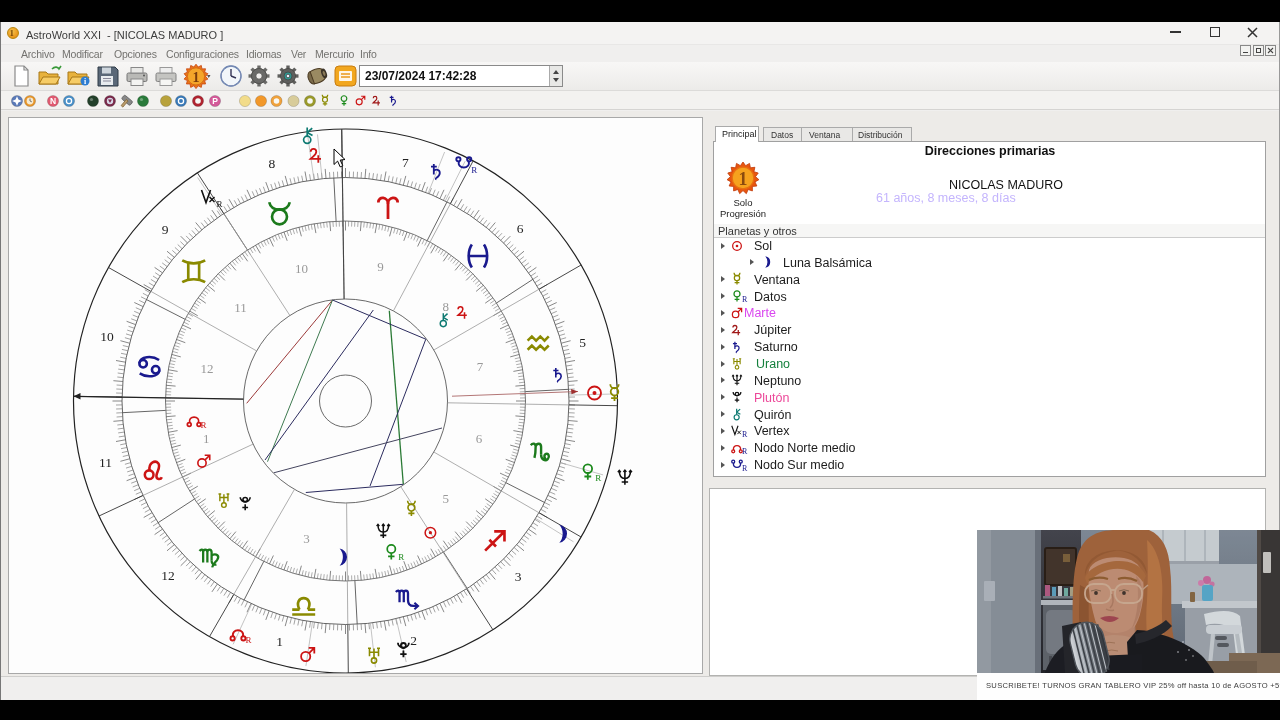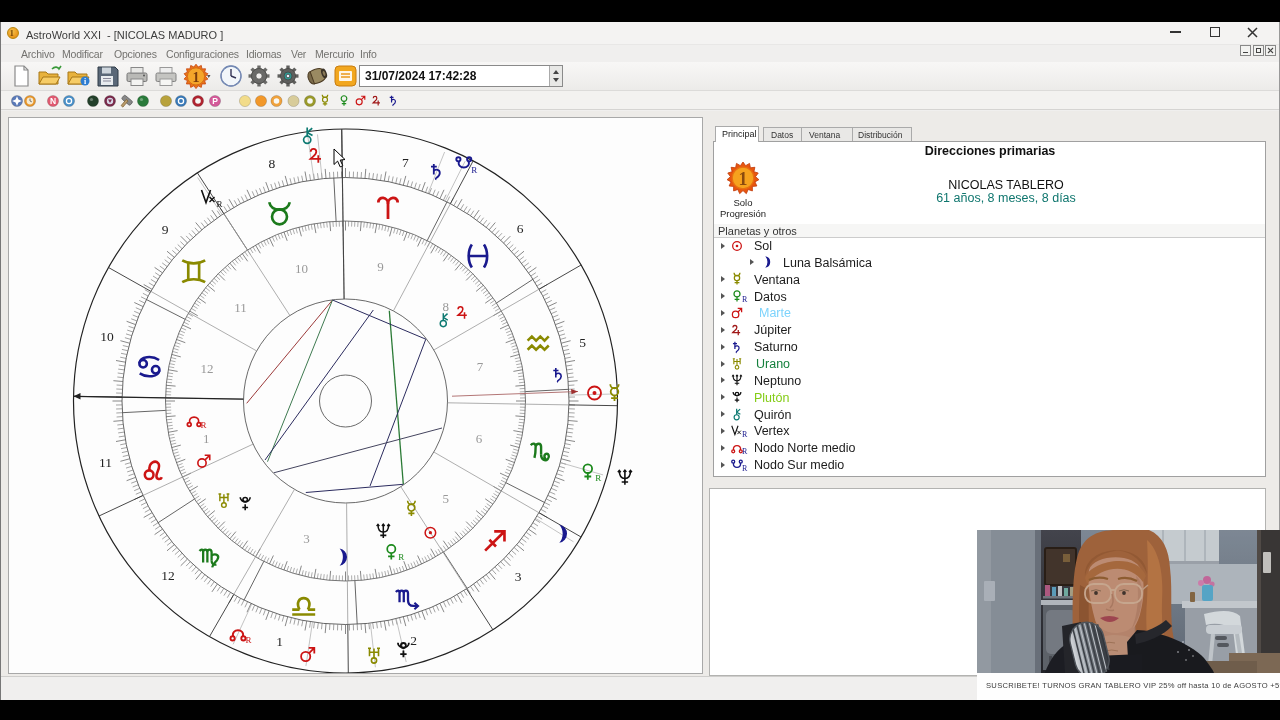--- a/index.html
+++ b/index.html
@@ -227,21 +227,21 @@
       <ellipse cx="324.5" cy="14" rx="2.6" ry="5" fill="#3c3428"></ellipse>
       <ellipse cx="324.5" cy="14" rx="1.2" ry="2.6" fill="#8a7a58"></ellipse>
     </g>
 
 <rect x="335" y="4" width="21" height="20" rx="4" fill="#f2a71f" stroke="#c87d10" stroke-width="1"></rect>
     <rect x="339" y="9" width="13" height="10" rx="1" fill="#fff" opacity="0.9"></rect>
     <line x1="341" y1="12" x2="350" y2="12" stroke="#e8930f" stroke-width="1.4"></line>
     <line x1="341" y1="15" x2="350" y2="15" stroke="#e8930f" stroke-width="1.4"></line>
 </svg>
 <div style="position:absolute;left:359px;top:65px;width:204px;height:22px;background:#fff;border:1px solid #8a8a8a"></div>
-<div style="position:absolute;left:365px;top:69px;font:bold 12px 'Liberation Sans';color:#111">31/07/2024 17:42:28</div>
+<div style="position:absolute;left:365px;top:69px;font:bold 12px 'Liberation Sans';color:#111">23/07/2024 17:42:28</div>
 <div style="position:absolute;left:549px;top:66px;width:13px;height:20px;background:#e8e8e6;border-left:1px solid #aaa">
 <div style="position:absolute;left:3px;top:4px;width:0;height:0;border-bottom:4px solid #444;border-left:3.5px solid transparent;border-right:3.5px solid transparent"></div>
 <div style="position:absolute;left:3px;top:12px;width:0;height:0;border-top:4px solid #444;border-left:3.5px solid transparent;border-right:3.5px solid transparent"></div>
   </div>
 
 <div class="abs" style="left:1px;top:91px;width:1278px;height:19px;background:#f3f2f0;border-bottom:1px solid #d5d4d2"></div>
 <svg width="440" height="19" viewBox="0 0 440 19" style="position:absolute;left:0;top:91px">
 <circle cx="17" cy="10" r="5.6" fill="#5a7ab8" stroke="#00000033" stroke-width="0.8"></circle>
 <path d="M17,5.2 L18.4,8.6 L21.8,10 L18.4,11.4 L17,14.8 L15.6,11.4 L12.2,10 L15.6,8.6 Z" fill="#fff"></path>
 <circle cx="30" cy="10" r="5.6" fill="#e8962a" stroke="#00000033" stroke-width="0.8"></circle>
@@ -1167,22 +1167,22 @@
 
 <svg width="36" height="36" viewBox="0 0 36 36" class="abs" style="left:725px;top:160px">
 <polygon points="18.00,2.00 15.38,5.68 11.49,3.38 10.59,7.81 6.11,7.29 7.09,11.70 2.78,13.06 5.47,16.68 2.09,19.67 6.02,21.89 4.14,26.00 8.64,26.43 8.60,30.94 12.88,29.51 14.67,33.65 18.00,30.60 21.33,33.65 23.12,29.51 27.40,30.94 27.36,26.43 31.86,26.00 29.98,21.89 33.91,19.67 30.53,16.68 33.22,13.06 28.91,11.70 29.89,7.29 25.41,7.81 24.51,3.38 20.62,5.68" fill="#e8560f" stroke="#c03808" stroke-width="0.8"></polygon>
 <circle cx="18" cy="18" r="10.8" fill="#f6a21e"></circle>
     <circle cx="18" cy="18" r="10.8" fill="none" stroke="#e87010" stroke-width="1.2"></circle>
 <text x="18" y="24.5" font-family="Liberation Serif" font-size="18" font-weight="bold" fill="#8a4a0e" text-anchor="middle">1</text>
   </svg>
 <div class="abs" style="left:712px;top:197px;width:62px;font:9.5px 'Liberation Sans';color:#222;text-align:center">Solo</div>
 <div class="abs" style="left:712px;top:208px;width:62px;font:9.5px 'Liberation Sans';color:#222;text-align:center">Progresión</div>
 
-<div class="abs" style="left:876px;top:178px;width:260px;font:12.5px 'Liberation Sans';color:#111;text-align:center">NICOLAS TABLERO</div>
-<div class="abs" style="left:876px;top:191px;width:260px;font:12.5px 'Liberation Sans';color:#0f766e;text-align:center">61 años, 8 meses, 8 días</div>
+<div class="abs" style="left:876px;top:178px;width:260px;font:12.5px 'Liberation Sans';color:#111;text-align:center">NICOLAS MADURO</div>
+<div class="abs" style="left:876px;top:191px;width:260px;font:12.5px 'Liberation Sans';color:#c4b5fd;">61 años, 8 meses, 8 días</div>
 
 <div class="abs" style="left:714px;top:224px;width:551px;height:14px;background:#f6f6f5;border-bottom:1px solid #ccc"></div>
 <div class="abs" style="left:718px;top:225px;font:11px 'Liberation Sans';color:#333">Planetas y otros</div>
 
 <div style="position:absolute;left:713px;top:238.5px;width:540px;height:16.8px">
 <span style="position:absolute;left:8px;top:4px;width:0;height:0;border-left:4px solid #555;border-top:3.5px solid transparent;border-bottom:3.5px solid transparent"></span>
 <svg width="14" height="14" viewBox="0 0 20 20" style="position:absolute;left:17px;top:0px;color:#cc1414">
       <use href="#g-sun" width="20" height="20"></use>
     </svg>
 <span style="position:absolute;left:41px;top:0.5px;font:12.5px 'Liberation Sans';color:#1c1c1c">Sol</span>
@@ -1207,21 +1207,21 @@
       <use href="#g-venus" width="20" height="20"></use>
     </svg>
 <span style="position:absolute;left:29px;top:6px;font:8px 'Liberation Serif';color:#1a1a8e">R</span>
 <span style="position:absolute;left:41px;top:0.5px;font:12.5px 'Liberation Sans';color:#1c1c1c"> Datos</span>
 </div>
 <div style="position:absolute;left:713px;top:305.9px;width:540px;height:16.8px">
 <span style="position:absolute;left:8px;top:4px;width:0;height:0;border-left:4px solid #555;border-top:3.5px solid transparent;border-bottom:3.5px solid transparent"></span>
 <svg width="14" height="14" viewBox="0 0 20 20" style="position:absolute;left:17px;top:0px;color:#cc1414">
       <use href="#g-mars" width="20" height="20"></use>
     </svg>
-<span style="position:absolute;left:46px;top:0.5px;font:12.5px 'Liberation Sans';color:#7dd3fc">Marte</span>
+<span style="position:absolute;left:31px;top:0.5px;font:12.5px 'Liberation Sans';color:#d946ef">Marte</span>
 </div>
 <div style="position:absolute;left:713px;top:322.8px;width:540px;height:16.8px">
 <span style="position:absolute;left:8px;top:4px;width:0;height:0;border-left:4px solid #555;border-top:3.5px solid transparent;border-bottom:3.5px solid transparent"></span>
 <svg width="14" height="14" viewBox="0 0 20 20" style="position:absolute;left:17px;top:0px;color:#a01818">
       <use href="#g-jupiter" width="20" height="20"></use>
     </svg>
 <span style="position:absolute;left:41px;top:0.5px;font:12.5px 'Liberation Sans';color:#1c1c1c">Júpiter</span>
 </div>
 <div style="position:absolute;left:713px;top:339.6px;width:540px;height:16.8px">
 <span style="position:absolute;left:8px;top:4px;width:0;height:0;border-left:4px solid #555;border-top:3.5px solid transparent;border-bottom:3.5px solid transparent"></span>
@@ -1242,21 +1242,21 @@
 <svg width="14" height="14" viewBox="0 0 20 20" style="position:absolute;left:17px;top:0px;color:#111">
       <use href="#g-neptune" width="20" height="20"></use>
     </svg>
 <span style="position:absolute;left:41px;top:0.5px;font:12.5px 'Liberation Sans';color:#1c1c1c">Neptuno</span>
 </div>
 <div style="position:absolute;left:713px;top:390.1px;width:540px;height:16.8px">
 <span style="position:absolute;left:8px;top:4px;width:0;height:0;border-left:4px solid #555;border-top:3.5px solid transparent;border-bottom:3.5px solid transparent"></span>
 <svg width="14" height="14" viewBox="0 0 20 20" style="position:absolute;left:17px;top:0px;color:#111">
       <use href="#g-pluto" width="20" height="20"></use>
     </svg>
-<span style="position:absolute;left:41px;top:0.5px;font:12.5px 'Liberation Sans';color:#84cc16">Plutón</span>
+<span style="position:absolute;left:41px;top:0.5px;font:12.5px 'Liberation Sans';color:#ec4899">Plutón</span>
 </div>
 <div style="position:absolute;left:713px;top:407.0px;width:540px;height:16.8px">
 <span style="position:absolute;left:8px;top:4px;width:0;height:0;border-left:4px solid #555;border-top:3.5px solid transparent;border-bottom:3.5px solid transparent"></span>
 <svg width="14" height="14" viewBox="0 0 20 20" style="position:absolute;left:17px;top:0px;color:#0e7a72">
       <use href="#g-chiron" width="20" height="20"></use>
     </svg>
 <span style="position:absolute;left:41px;top:0.5px;font:12.5px 'Liberation Sans';color:#1c1c1c">Quirón</span>
 </div>
 <div style="position:absolute;left:713px;top:423.9px;width:540px;height:16.8px">
 <span style="position:absolute;left:8px;top:4px;width:0;height:0;border-left:4px solid #555;border-top:3.5px solid transparent;border-bottom:3.5px solid transparent"></span>

